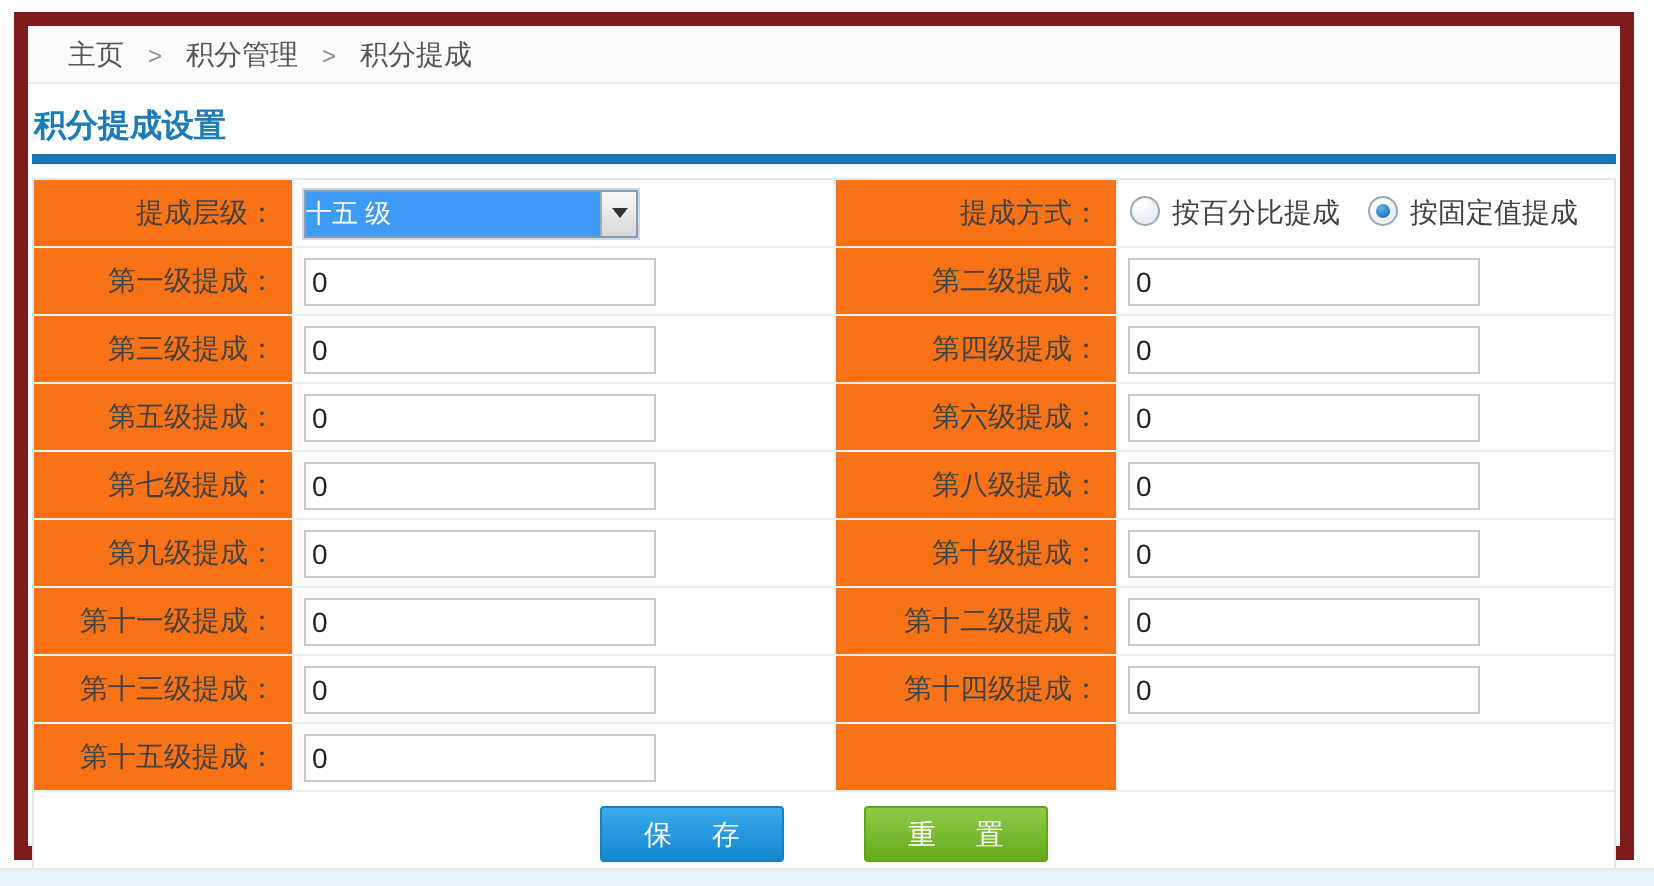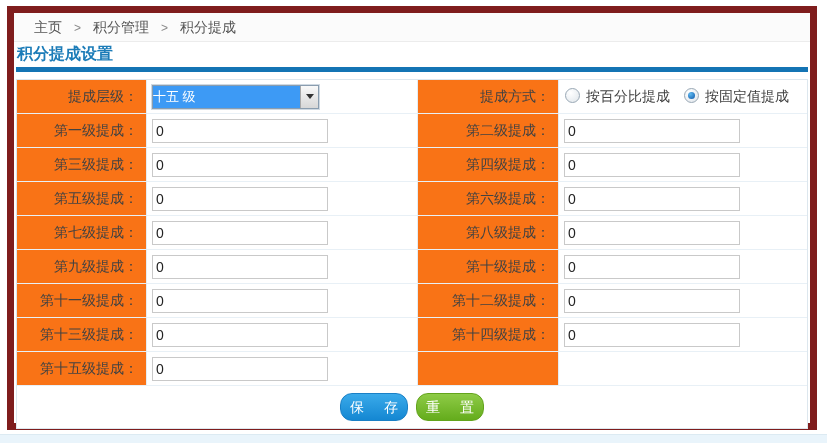--- a/index.html
+++ b/index.html
@@ -15,21 +15,21 @@
   }
   .breadcrumb{
     height:28px;line-height:28px;background:#fbfbfb;
     border-bottom:1px solid #ececec;padding-left:20px;
     color:#555;font-size:14px;
   }
   .breadcrumb .crumb{margin:0 6px;cursor:pointer;}
   .breadcrumb .crumb:first-child{margin-left:0;}
   .breadcrumb .sep{color:#8a8a8a;margin:0 6px;font-size:12px;}
   .page-title{
-    margin:3px 2px 4px 3px;color:#1c7cb8;font-weight:bold;
+    margin:13px 2px 4px 3px;color:#1c7cb8;font-weight:bold;
     font-size:16px;line-height:18px;
   }
   .title-bar{height:5px;background:#1474b4;margin:0 2px;}
   .form-table{
     margin:7px 2px 0 2px;border:1px solid #dde7ee;background:#fff;
   }
   .form-row{display:flex;border-bottom:1px solid #e8f0f6;height:33px;align-items:stretch;}
   .form-row:last-child{border-bottom:none;}
   .cell{display:flex;align-items:center;box-sizing:border-box;}
   .cell.label{
@@ -70,23 +70,23 @@
   }
   .radio.checked{position:relative;}
   .radio.checked::after{
     content:'';position:absolute;left:3px;top:3px;width:7px;height:7px;
     border-radius:50%;background:radial-gradient(circle at 35% 30%,#5fb9f0,#0d57a8);
   }
   .radio-label{margin:0 14px 0 6px;color:#424242;cursor:pointer;}
   
   .button-row{height:42px;display:flex;align-items:center;justify-content:center;border-bottom:none;}
   .btn{
-    width:68px;height:28px;line-height:27px;text-align:center;color:#fff;
+    width:92px;height:28px;line-height:27px;text-align:center;color:#fff;
     font-size:14px;letter-spacing:8px;text-indent:8px;cursor:pointer;
-    border-radius:12px;margin:0 4px;box-sizing:border-box;
+    border-radius:2px;margin:0 20px;box-sizing:border-box;
   }
   .btn-save{background:linear-gradient(#3aaaea,#1487d2);border:1px solid #1a80c6;}
   .btn-reset{background:linear-gradient(#8ecb46,#64ac1c);border:1px solid #63a41c;}
   .bottom-strip{
     position:absolute;left:0;bottom:0;width:827px;height:9px;
     background:#e9f4fb;border-top:1px solid #dceaf2;box-sizing:border-box;
   }
 </style>
 </head>
 <body>

